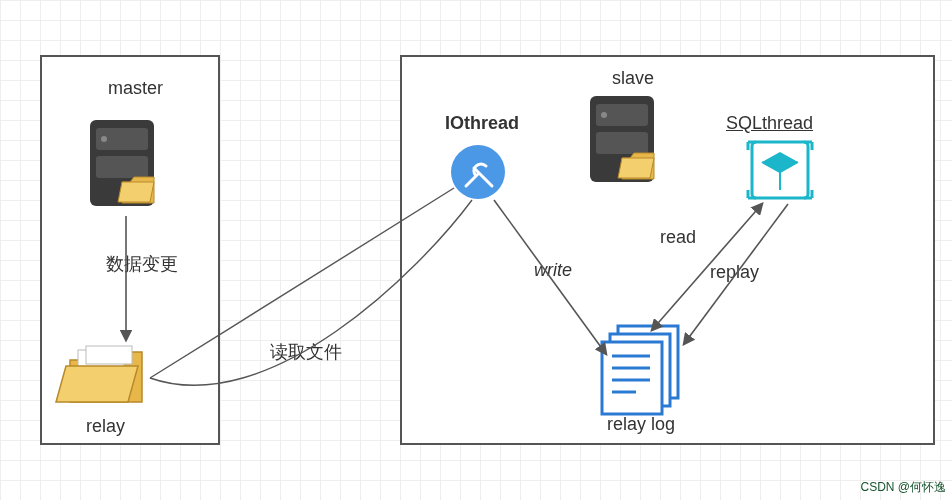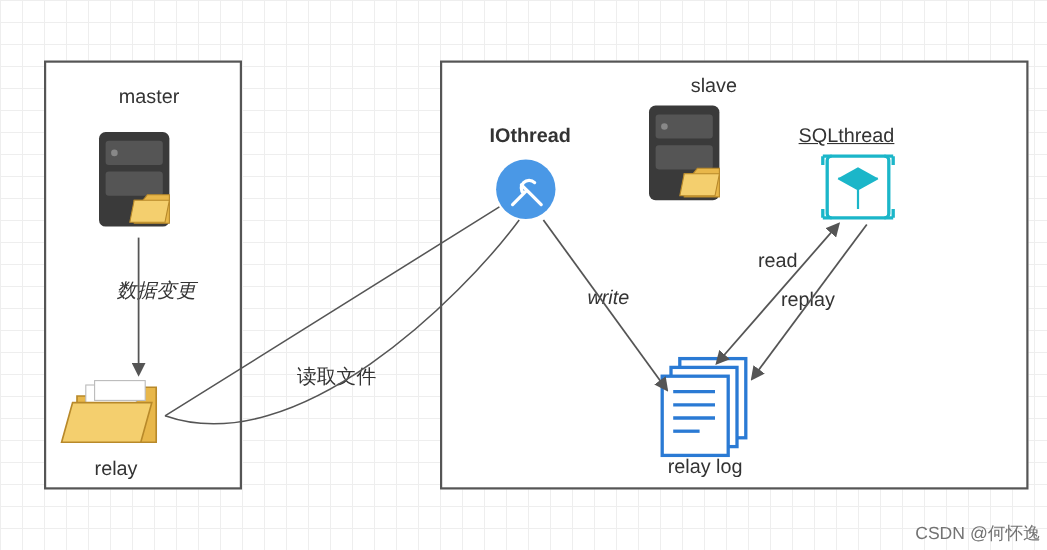--- a/index.html
+++ b/index.html
@@ -28,50 +28,50 @@
   .label {
     position: absolute;
     font-size: 18px;
     color: #333;
     white-space: nowrap;
   }
 
   .watermark {
     position: absolute;
     right: 6px; bottom: 4px;
-    font-size: 16px;
-    color: #737373;
+    font-size: 12px;
+    color: #14532d;
   }
 
   svg.overlay {
     position: absolute;
     left: 0; top: 0;
     width: 952px; height: 500px;
     pointer-events: none;
   }
 </style>
 </head>
 <body>
 
 <div class="box master"></div>
 <div class="box slave"></div>
 
 <div class="label" style="left:108px; top:78px;">master</div>
-<div class="label" style="left:106px; top:252px;font-style:italic;">数据变更</div>
+<div class="label" style="left:106px; top:252px;">数据变更</div>
 <div class="label" style="left:86px;  top:416px;">relay</div>
 
-<div class="label" style="left:628px; top:68px;">slave</div>
+<div class="label" style="left:612px; top:68px;">slave</div>
 <div class="label" style="left:445px; top:113px;font-weight:bold;">IOthread</div>
 <div class="label" style="left:726px; top:113px;text-decoration:underline;">SQLthread</div>
 <div class="label" style="left:534px; top:260px;font-style:italic;">write</div>
-<div class="label" style="left:660px; top:227px;margin-left:29px;">read</div>
+<div class="label" style="left:660px; top:227px;">read</div>
 <div class="label" style="left:710px; top:262px;">replay</div>
 <div class="label" style="left:607px; top:414px;">relay log</div>
 
-<div class="label" style="left:270px; top:330px;">读取文件</div>
+<div class="label" style="left:270px; top:340px;">读取文件</div>
 
 <div class="watermark">CSDN @何怀逸</div>
 
 <svg class="overlay" viewBox="0 0 952 500">
   <defs>
     <marker id="arrow" viewBox="0 0 10 10" refX="8" refY="5" markerWidth="8" markerHeight="8" orient="auto-start-reverse">
       <path d="M0,0 L10,5 L0,10 z" fill="#555"></path>
     </marker>
   </defs>
 

